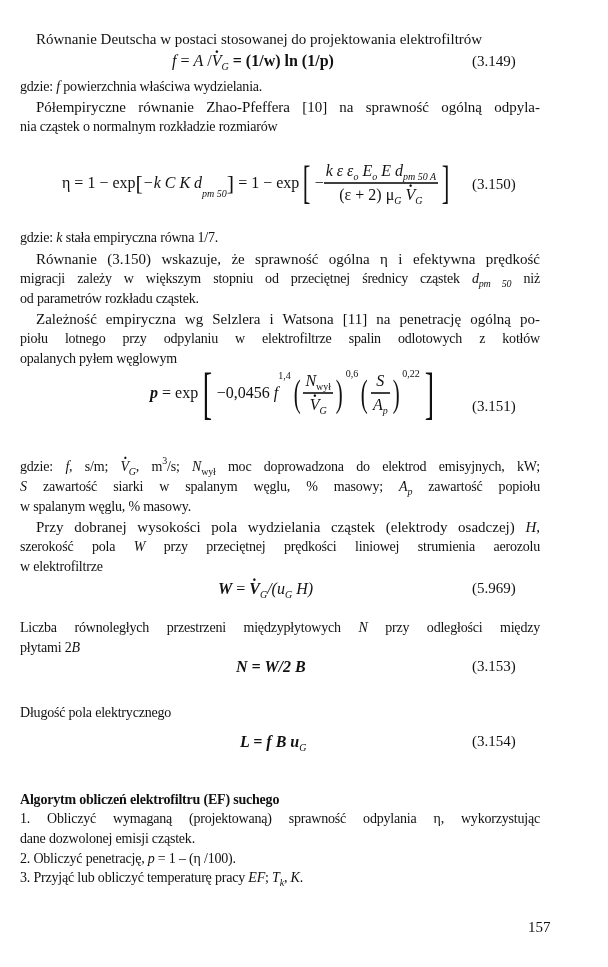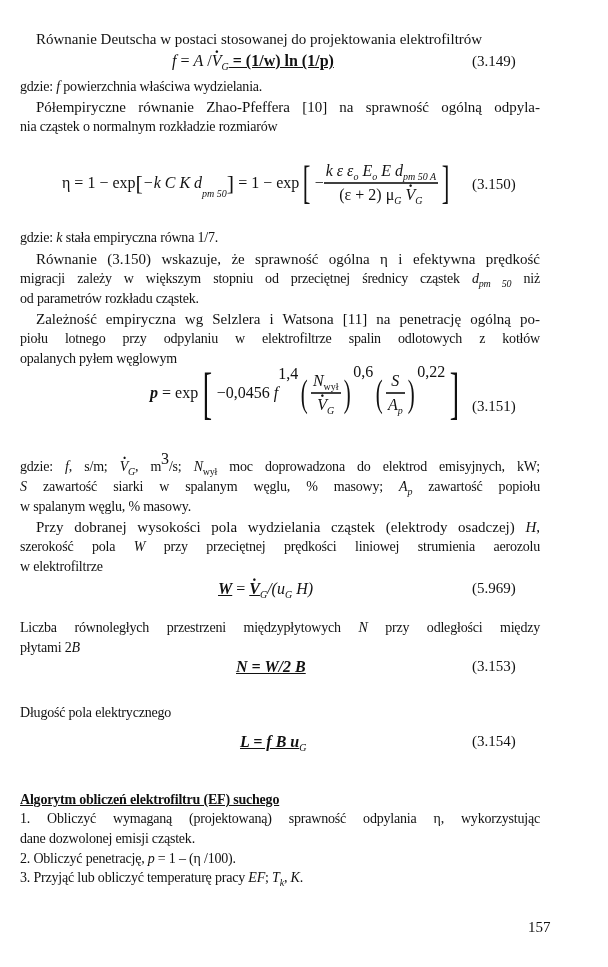--- a/index.html
+++ b/index.html
@@ -7,23 +7,23 @@
     width: 608px; height: 967px; position: relative; overflow: hidden;
     font-family: "Liberation Serif", "DejaVu Serif", serif;
     color: #111111; font-size: 15px;
   }
   .page { position: absolute; left: 0; top: 0; width: 608px; height: 758px; }
   .line { position: absolute; left: 20px; width: 520px; white-space: nowrap; line-height: 18px; }
   .narrow { font-size: 14px; letter-spacing: -0.2px; }
   .just { text-align: justify; text-align-last: justify; }
   .indent { left: 36px; width: 504px; }
   i, .it { font-style: italic; }
-  b, .bold { font-weight: bold; text-decoration: underline; }
+  b, .bold { font-weight: bold; }
   sub { font-size: 10px; vertical-align: -4px; line-height: 0; }
-  sup { font-size: 16px; vertical-align: 7px; line-height: 0; }
+  sup { font-size: 10px; vertical-align: 7px; line-height: 0; }
   .eq { position: absolute; white-space: nowrap; font-size: 16px; }
   .eqnum { position: absolute; left: 472px; white-space: nowrap; font-size: 15px; }
   .frac { display: inline-block; vertical-align: middle; text-align: center; }
   .frac .num { display: block; padding: 0 2px 2px; border-bottom: 2px solid #404040; }
   .frac .den { display: block; padding: 2px 2px 0; }
   .bigbr { display: inline-block; vertical-align: middle; font-size: 46px; line-height: 46px; font-weight: 100; transform: scaleX(0.5); }
   .par { display: inline-block; vertical-align: middle; font-size: 38px; line-height: 38px; font-weight: 100; transform: scaleX(0.55); }
   .dot { position: relative; }
   .dot::before { content: "·"; position: absolute; top: -9px; left: 3px; font-weight: bold; }
   .pagenum { position: absolute; left: 528px; top: 919px; font-size: 15px; }

